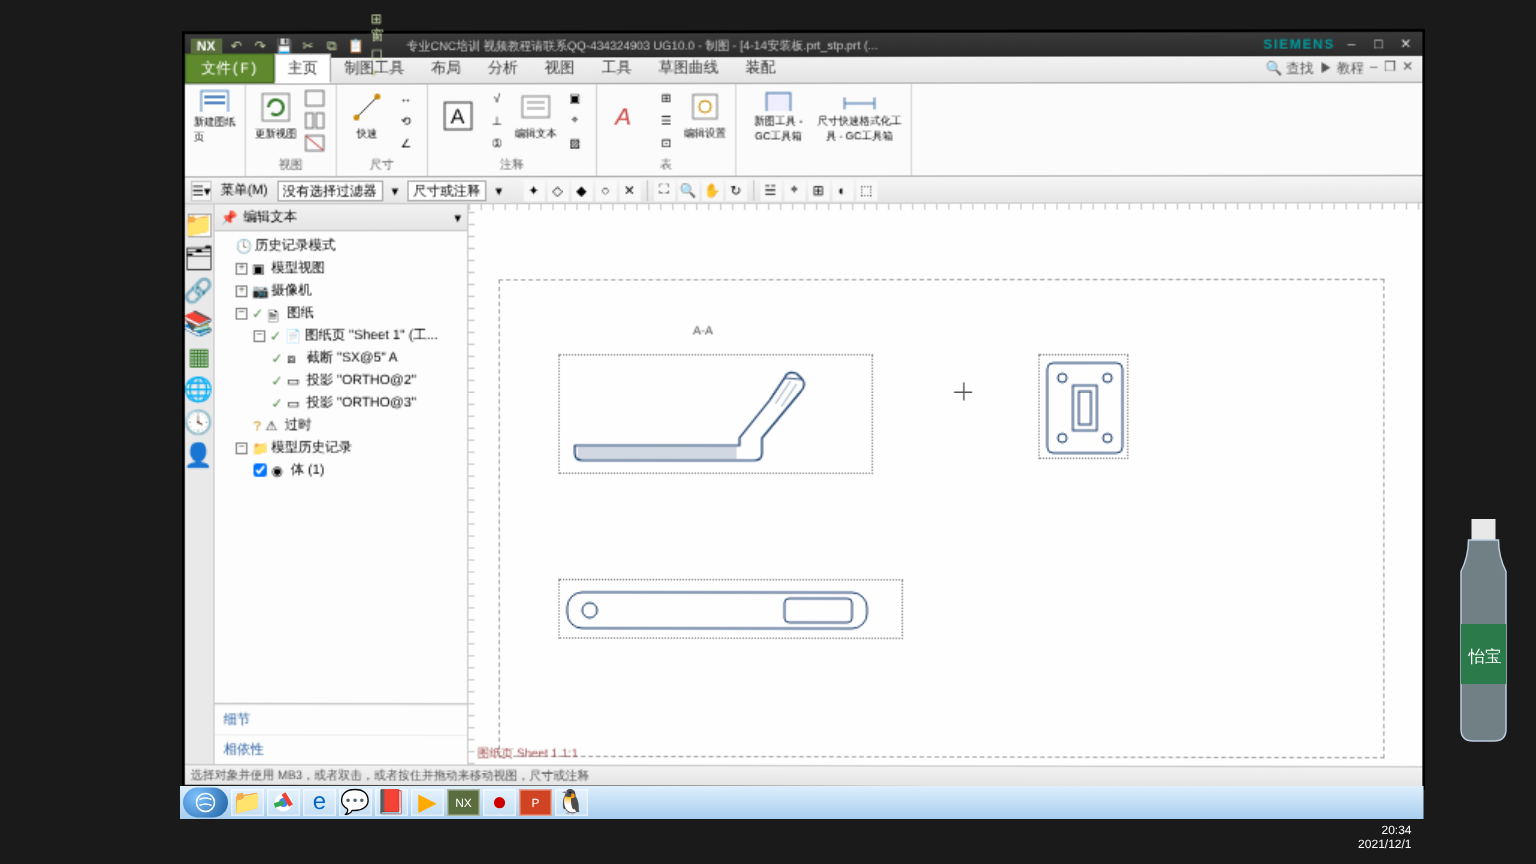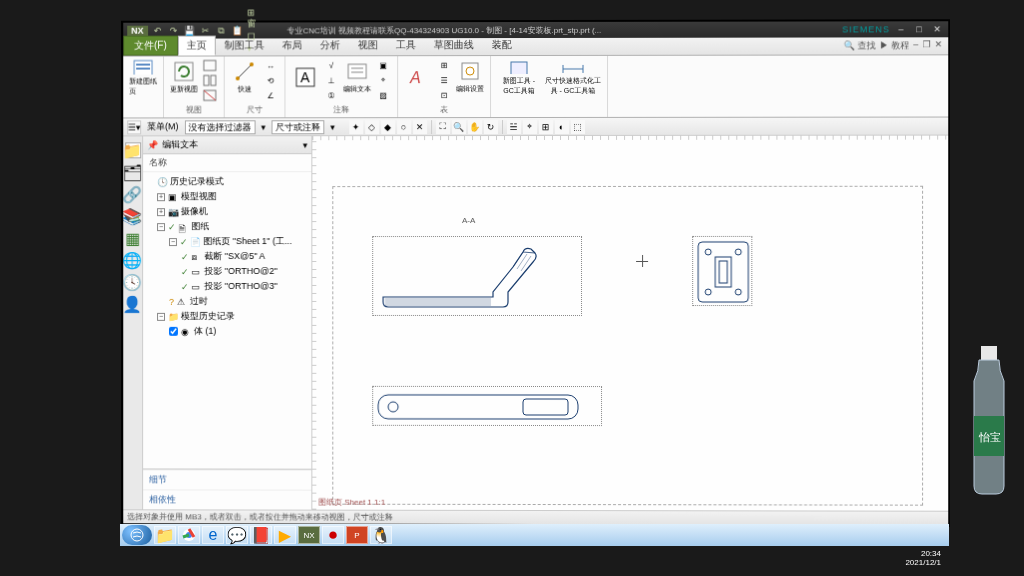--- a/index.html
+++ b/index.html
@@ -6,27 +6,27 @@
   body { background: #808080; width: 1024px; height: 576px; overflow: hidden; position: relative; }
 
   .monitor { position: absolute; inset: 0; background: #1a1a1a; }
   .screen { position: absolute; left: 120px; top: 20px; right: 75px; bottom: 50px;
             background: #fff; border: 2px solid #000; transform: perspective(1200px) rotateY(-0.5deg); }
 
   
   .nx-bar { height: 16px; background: linear-gradient(#3a3a3a,#2a2a2a); display: flex; align-items: center; color:#ddd; font-size: 9px; padding: 0 4px; gap: 4px; }
   .nx-logo { background:#5a6d3f; color:#fff; padding: 0 4px; font-weight: bold; font-size: 9px; }
   .nx-bar .icon { width: 12px; height: 12px; display: inline-flex; align-items: center; justify-content: center; color:#c8d8a8; }
-  .nx-bar .title { margin-left: 24px; font-size: 8px; color:#ccc; }
-  .nx-bar .brand { margin-left: auto; color:#019a9c; font-size: 9px; font-weight: normal; letter-spacing: 1px; }
+  .nx-bar .title { margin-left: 8px; font-size: 8px; color:#ccc; }
+  .nx-bar .brand { margin-left: auto; color:#019a9c; font-size: 9px; font-weight: bold; letter-spacing: 1px; }
   .nx-bar .winbtn { width: 14px; text-align: center; }
 
   
   .ribbon-tabs { height: 18px; background: linear-gradient(#f2f2f2,#e4e4e4); display: flex; align-items:flex-end; font-size: 10px; border-bottom: 1px solid #b0b0b0; }
-  .file-btn { background:#5e8a2d; color:#fff; padding: 2px 10px; font-size: 10px; border: 1px solid #4a6e24; }
+  .file-btn { background:#5e8a2d; color:#fff; padding: 2px 10px; font-size: 10px; border: 1px solid #4a6e24; font-family: Liberation Mono, monospace; }
   .tab { padding: 2px 8px; color:#333; border: 1px solid transparent; }
   .tab.active { background:#fff; border-color:#b0b0b0 #b0b0b0 #fff #b0b0b0;margin-top:20px; }
   .help-icon { margin-left:auto; display:flex; gap:4px; padding:2px 6px; font-size:9px; color:#555;}
 
   
   .ribbon { height: 62px; background:#fbfbfb; border-bottom: 1px solid #b0b0b0; display:flex; font-size:8px; }
   .group { border-right: 1px solid #d8d8d8; padding: 2px 6px; display:flex; flex-direction:column; align-items:center; justify-content:space-between; }
   .group .row { display:flex; gap:4px; }
   .group .lbl { color:#666; font-size:8px; margin-top:2px; }
   .big { width:28px; height:38px; display:flex; flex-direction:column; align-items:center; justify-content:center; gap:2px; }
@@ -303,21 +303,20 @@
         <span class="rail-ico">🕓</span>
         <span class="rail-ico">👤</span>
       </div>
 
       <div class="nav">
         <div class="nav-title">
           <span>📌</span>
           <span>编辑文本</span>
           <span style="margin-left:auto">▾</span>
         </div>
-        <div class="nav-header">名称</div>
         <div class="tree">
           <ul>
             <li>
                 <span class="tico">🕓</span>
                 <span>历史记录模式</span>
               </li>
             <li>
                 <span class="exp">+</span>
                 <span class="tico">▣</span>
                 <span>模型视图</span>

